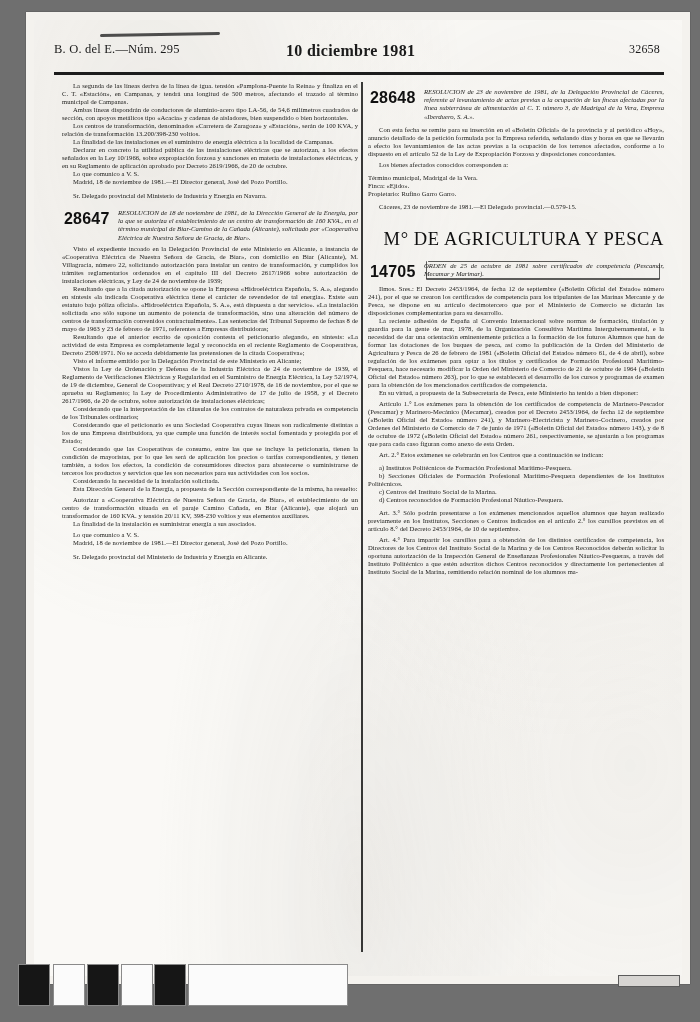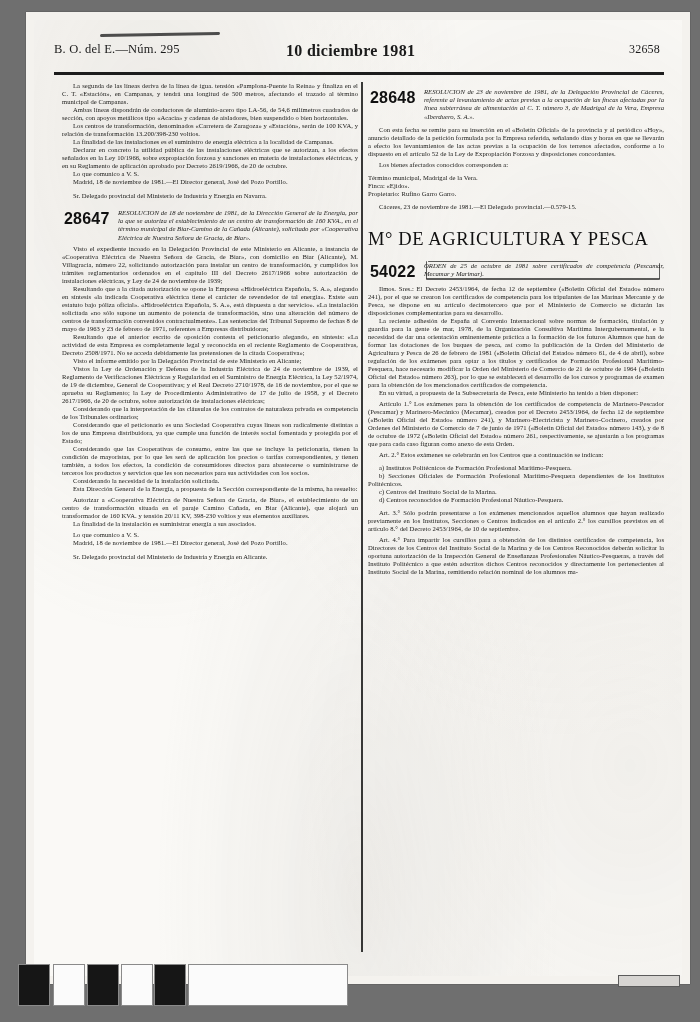--- a/index.html
+++ b/index.html
@@ -166,21 +166,21 @@
     font-size: 6.7px;
     line-height: 8.2px;
     text-align: justify;
     color: #1c1c1a;
   }
   .res.tight { margin-top: 6px; }
 
   
   .ministry {
     margin: 18px 0 4px 0;
-    text-align: left;
+    text-align: right;
     font-family: "Liberation Serif", serif;
     font-size: 18.5px;
     letter-spacing: .6px;
     color: #111;
     white-space: nowrap;
   }
 
   
   .scribble {
     position: absolute;
@@ -300,21 +300,21 @@
         <p class="body noind">Finca: «Ejido».</p>
         <p class="body noind">Propietario: Rufino Garro Garro.</p>
 
         <p class="body gap">Cáceres, 23 de noviembre de 1981.—El Delegado provincial.—0.579-15.</p>
 
         <div class="ministry">
           <span>M° DE AGRICULTURA Y PESCA</span>
         </div>
 
         <div class="res tight" style="margin-top:12px;">
-          <div class="res-num">54022</div>
+          <div class="res-num">14705</div>
           <div class="res-title" style="position:relative;">ORDEN de 25 de octubre de 1981 sobre certificados de competencia (Pescamar, Mecamar y Marimar).</div>
 
           <div class="scribble" style="left:60px; top:-1px;  width:150px; height:1.3px;"></div>
           <div class="scribble" style="left:58px; top:16.5px; width:234px; height:1.3px;"></div>
           <div class="scribble" style="left:58px; top:-1px; width:1.3px; height:18px;"></div>
           <div class="scribble" style="left:291px; top:1px; width:1.3px; height:16px;"></div>
         </div>
 
         <p class="body gap">Ilmos. Sres.: El Decreto 2453/1964, de fecha 12 de septiembre («Boletín Oficial del Estado» número 241), por el que se crearon los certificados de competencia para los tripulantes de las Marinas Mercante y de Pesca, se dispone en su artículo decimotercero que por el Ministerio de Comercio se dictarán las disposiciones complementarias para su desarrollo.</p>
         <p class="body">La reciente adhesión de España al Convenio Internacional sobre normas de formación, titulación y guardia para la gente de mar, 1978, de la Organización Consultiva Marítima Intergubernamental, e la necesidad de dar una orientación eminentemente práctica a la formación de los futuros Alumnos que han de formar las dotaciones de los buques de pesca, así como la publicación de la Orden del Ministerio de Agricultura y Pesca de 26 de febrero de 1981 («Boletín Oficial del Estado» número 61, de 4 de abril), sobre regulación de los exámenes para optar a los títulos y certificados de Formación Profesional Marítimo-Pesquera, hace necesario modificar la Orden del Ministerio de Comercio de 21 de octubre de 1964 («Boletín Oficial del Estado» número 263), por lo que se establecerá el desarrollo de los cursos y programas de examen para la obtención de los mencionados certificados de competencia.</p>

